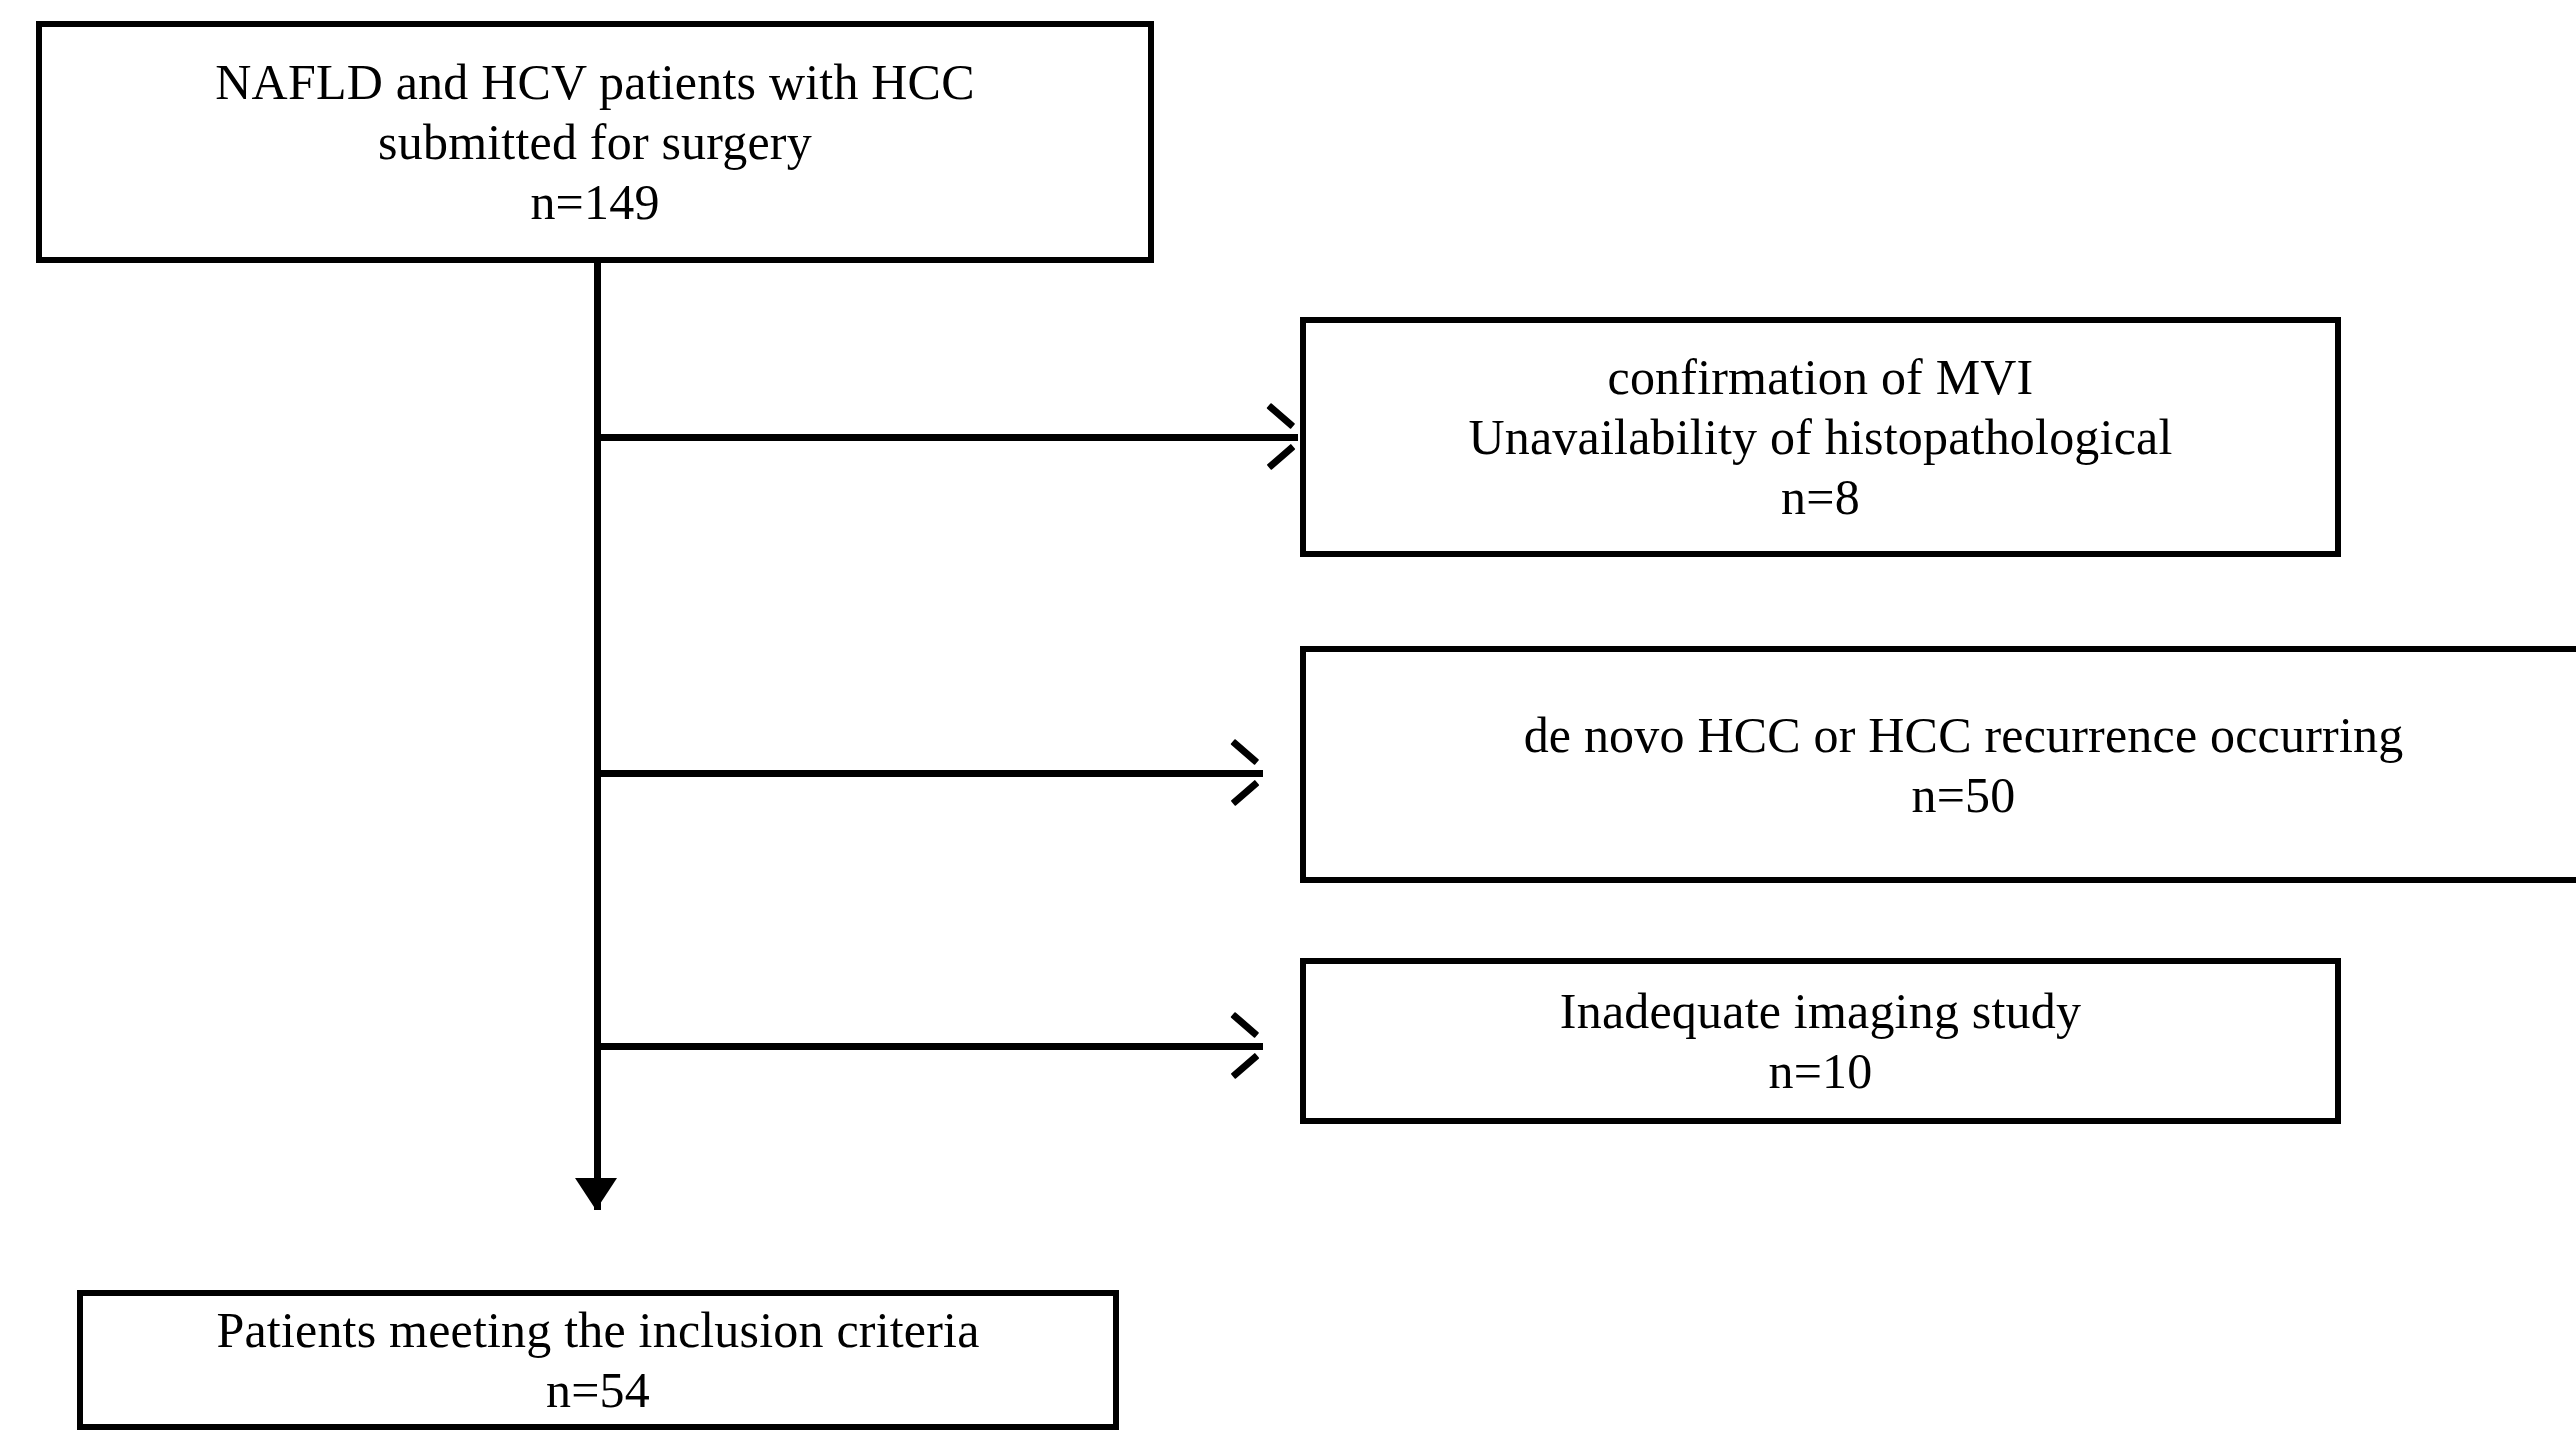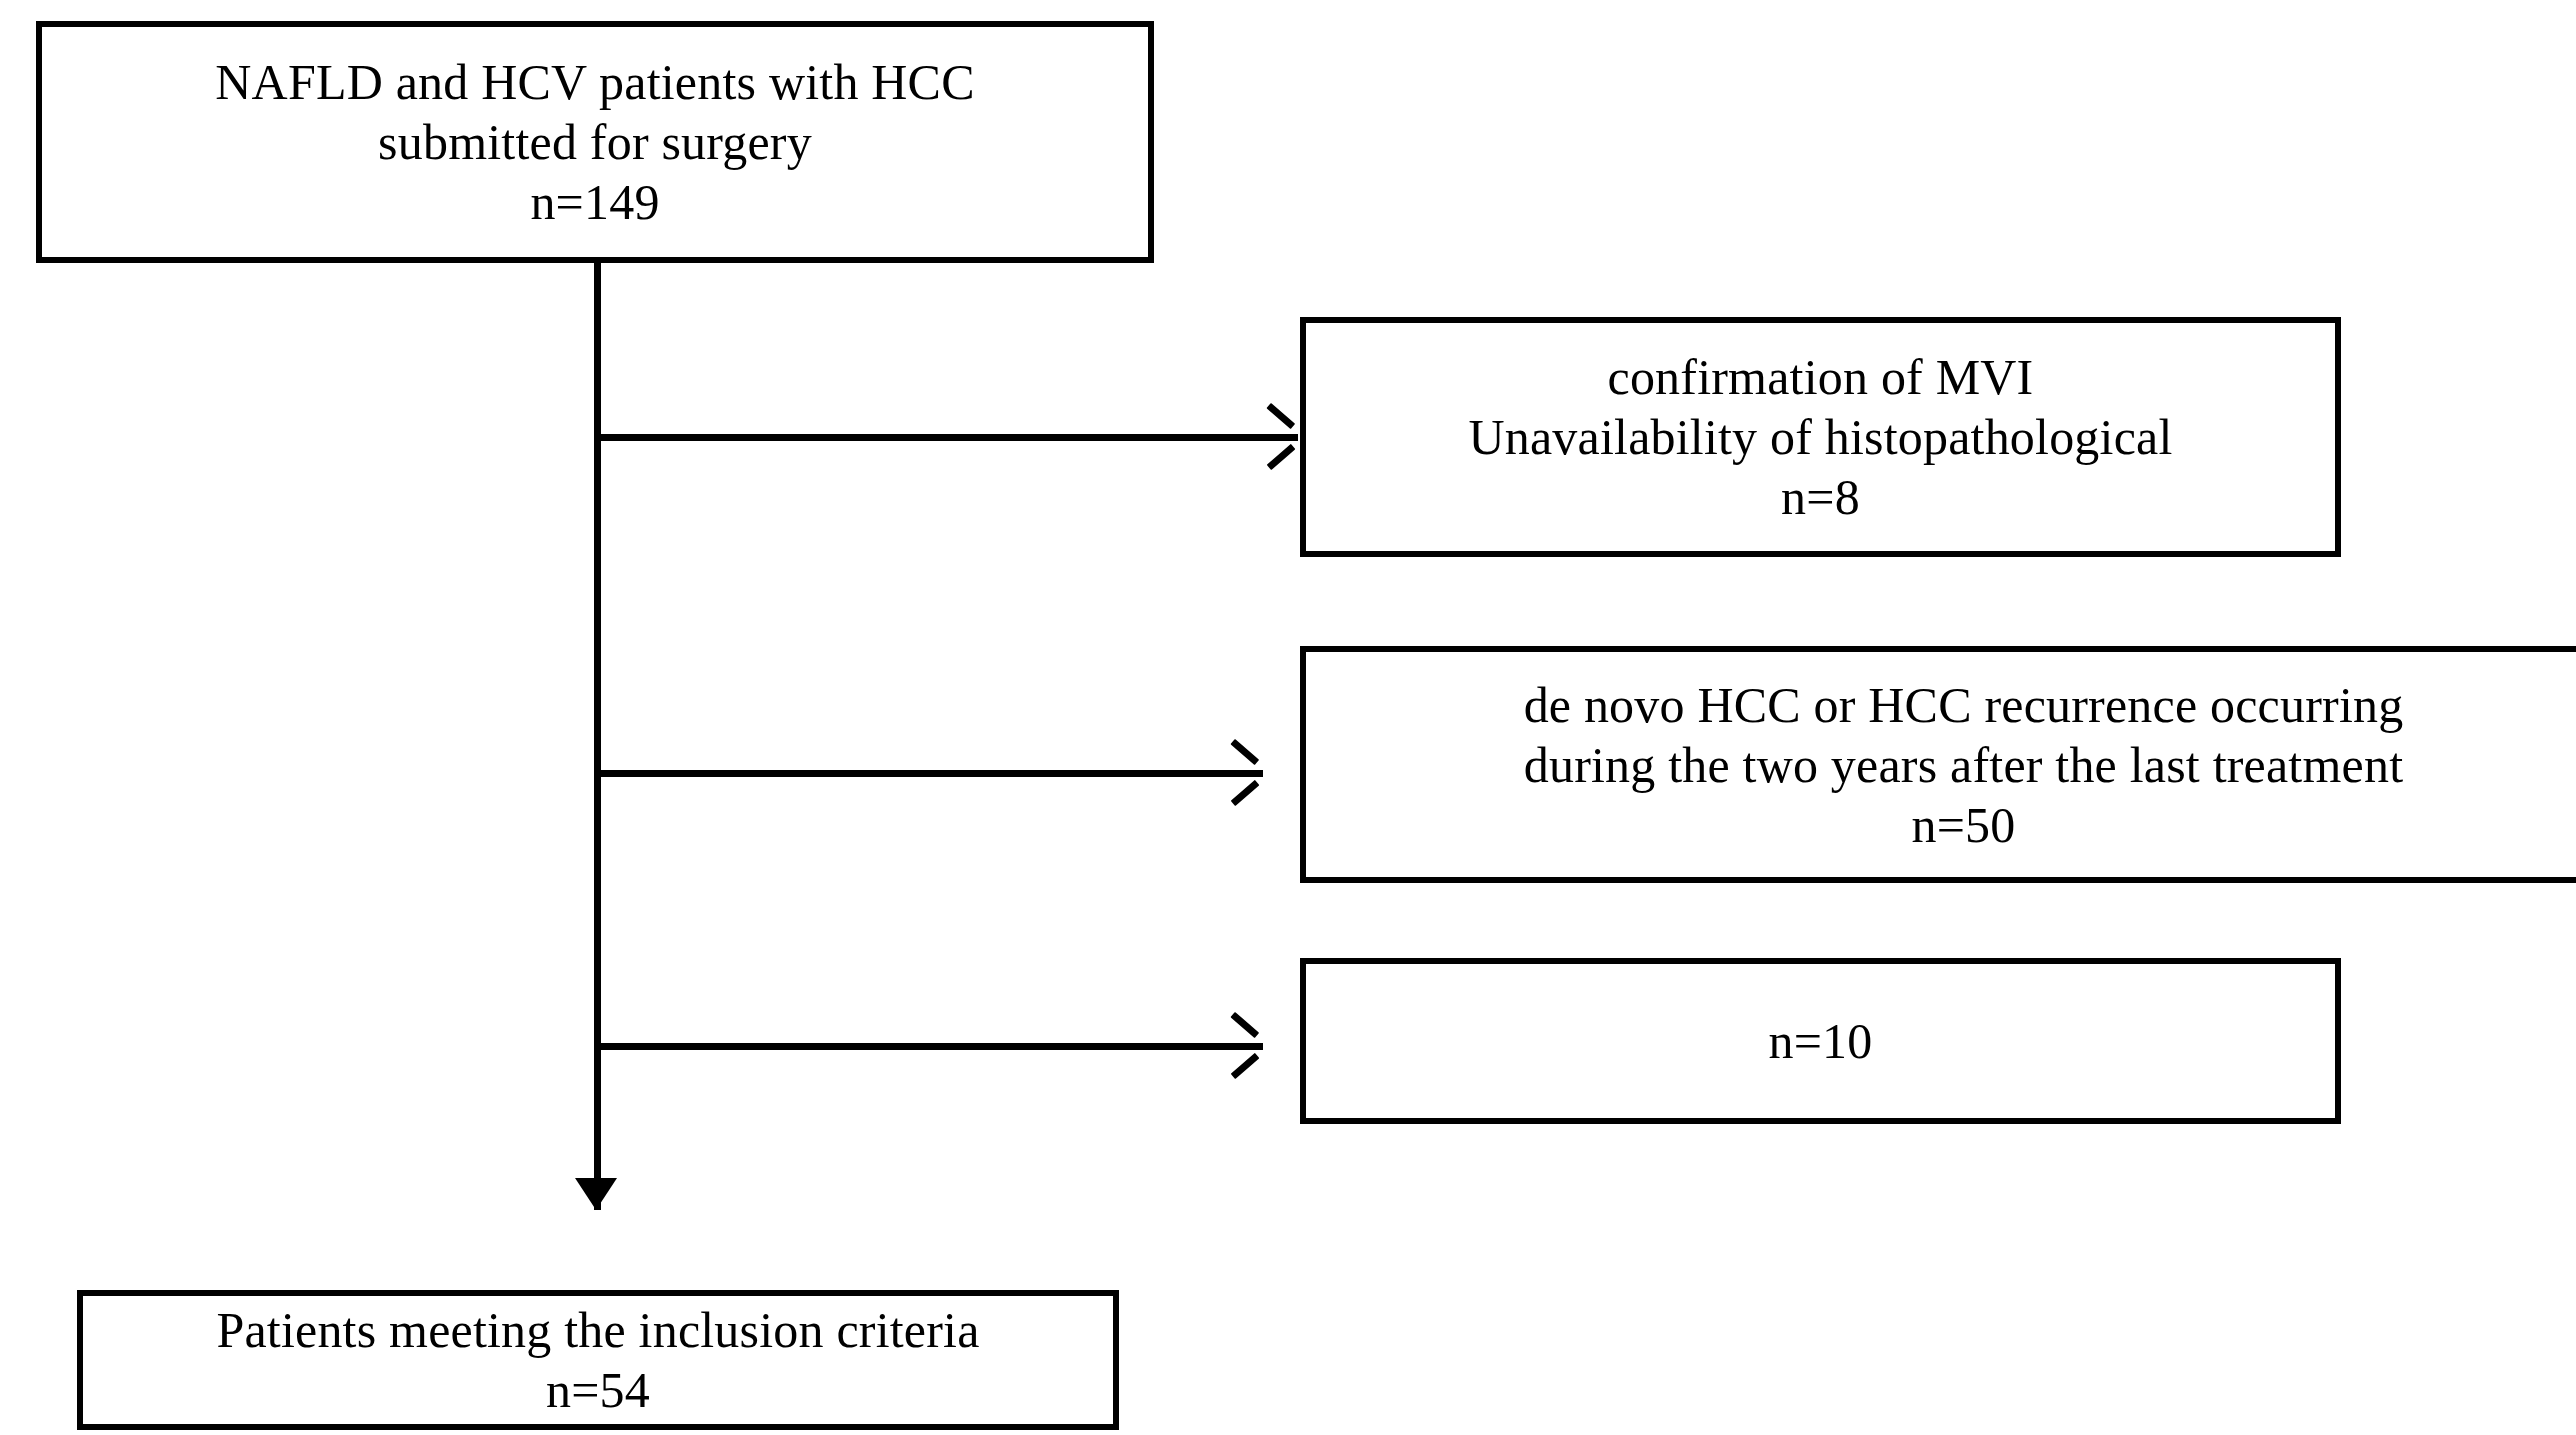--- a/index.html
+++ b/index.html
@@ -96,25 +96,25 @@
   </div>
 
   <div class="node" style="left:1300px; top:317px; width:1041px; height:240px;">
     <span class="ln">confirmation of MVI</span>
     <span class="ln">Unavailability of histopathological</span>
     <span class="ln">n=8</span>
   </div>
 
   <div class="node" style="left:1300px; top:646px; width:1327px; height:237px;">
     <span class="ln">de novo HCC or HCC recurrence occurring</span>
-    <span class="ln">during the two years after the last treatment</span>
     <span class="ln">n=50</span>
   </div>
 
   <div class="node" style="left:1300px; top:958px; width:1041px; height:166px;">
+    <span class="ln">Inadequate imaging study</span>
     <span class="ln">n=10</span>
   </div>
 
   <div class="node" style="left:77px; top:1290px; width:1042px; height:140px;font-family:Liberation Serif, serif;">
     <span class="ln">Patients meeting the inclusion criteria</span>
     <span class="ln">n=54</span>
   </div>
 
   <div class="vline" style="left:594px; top:262px; height:948px;"></div>
 

